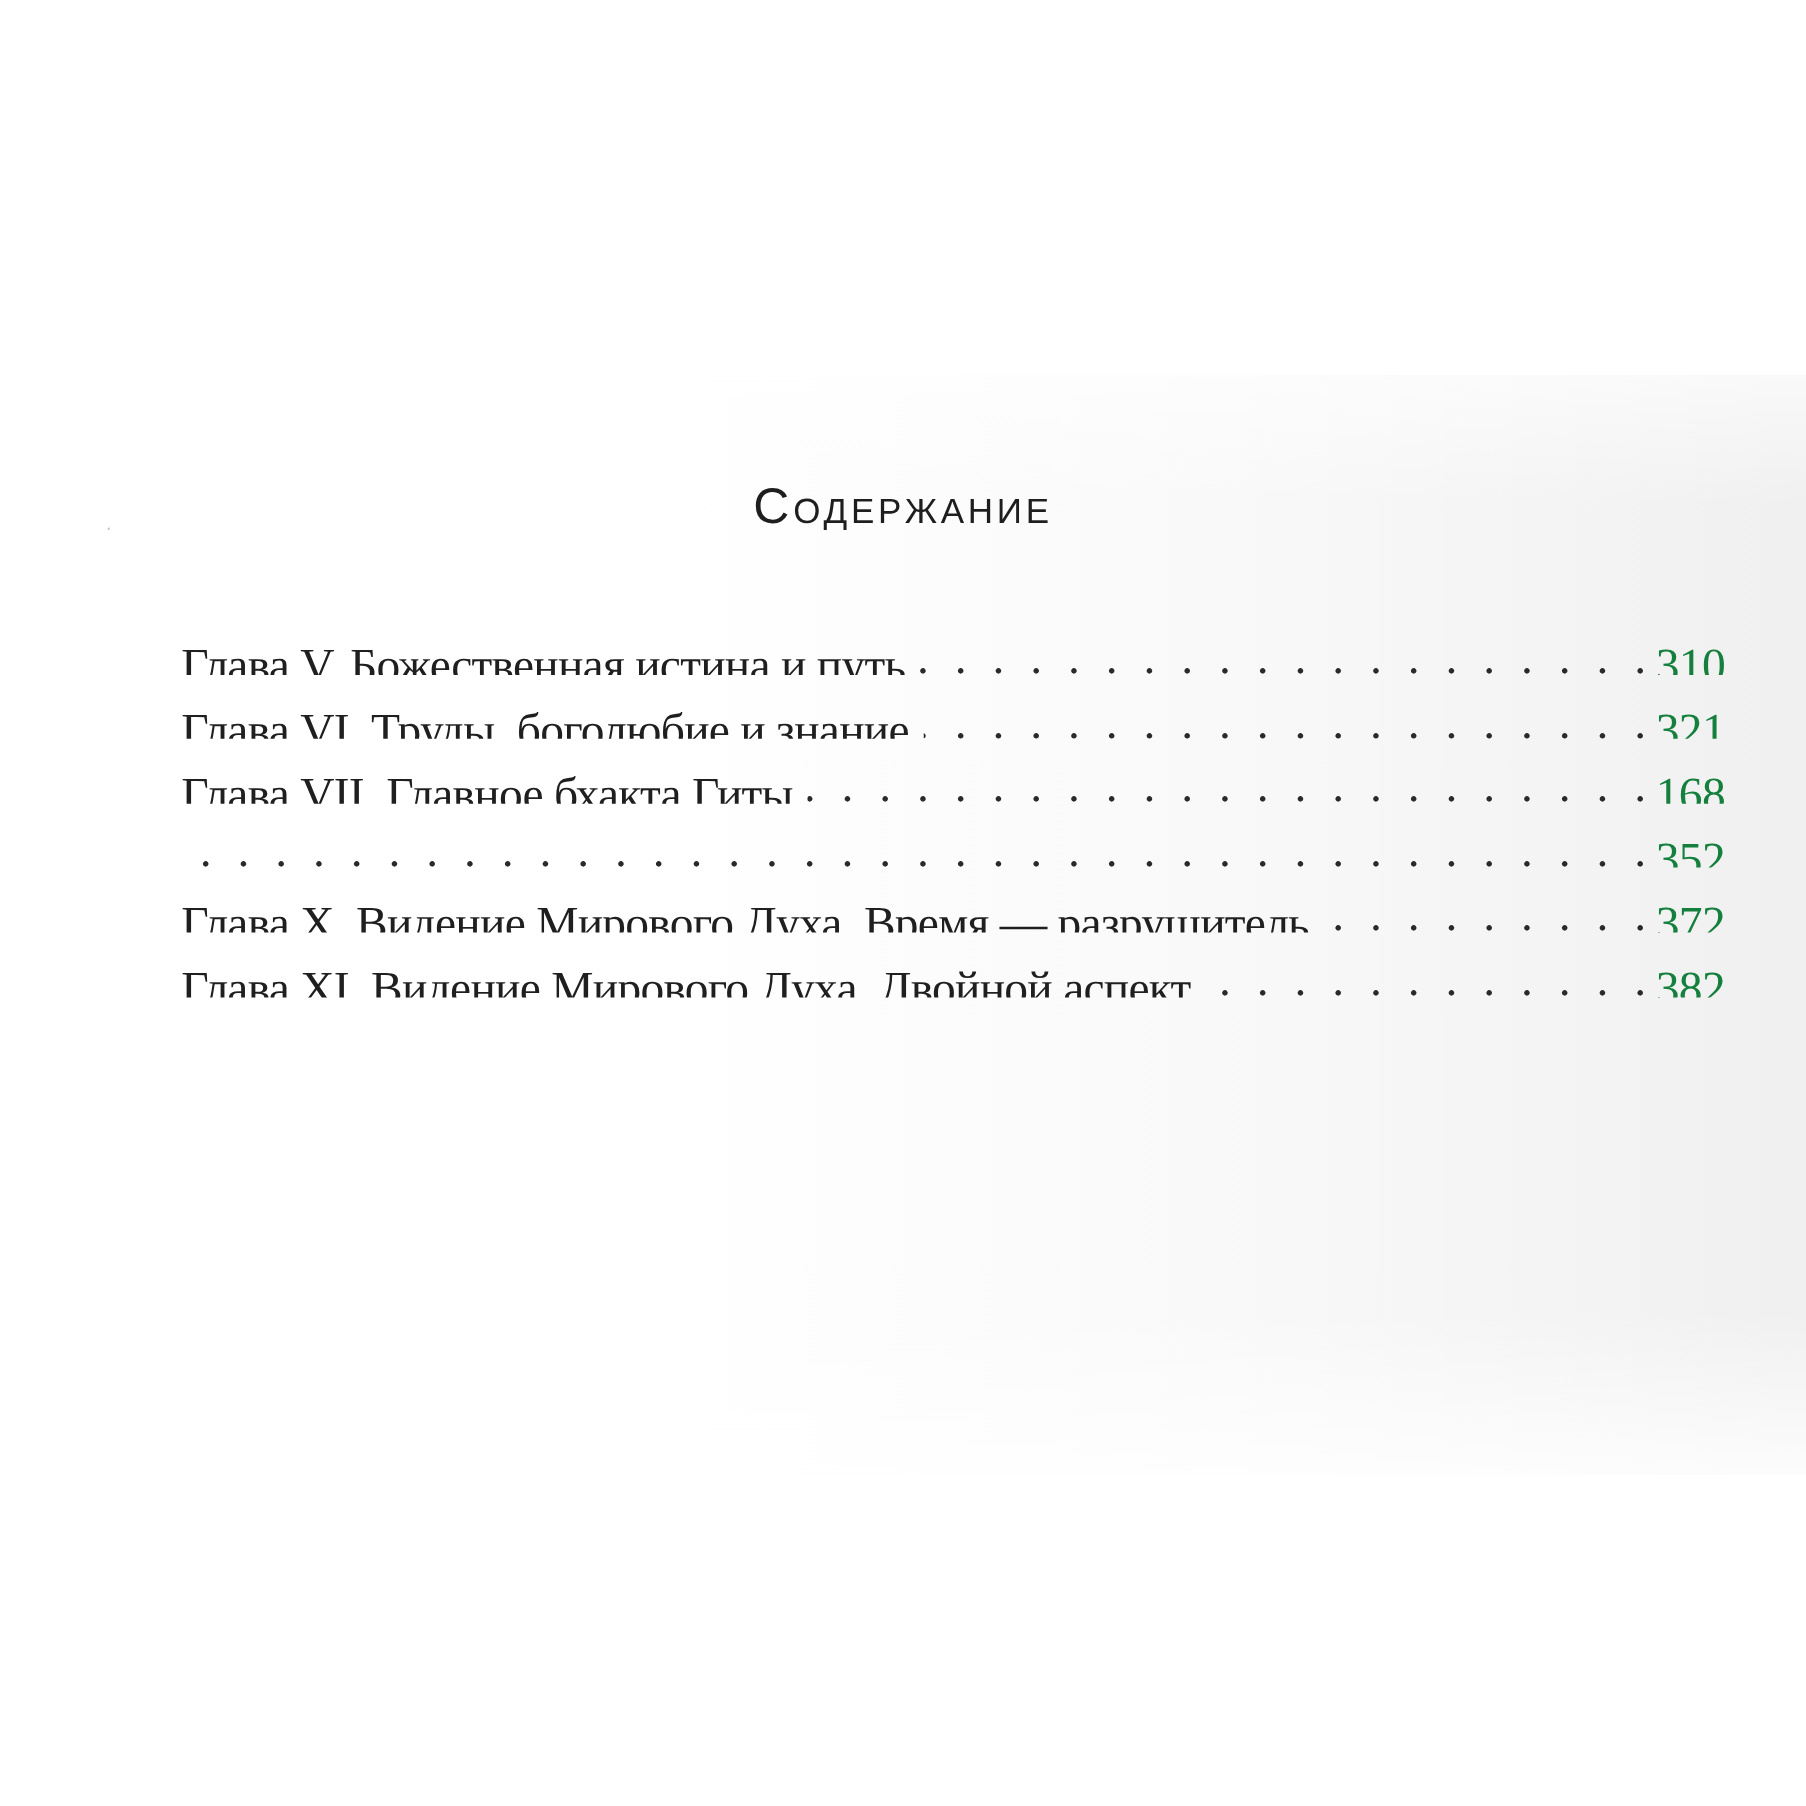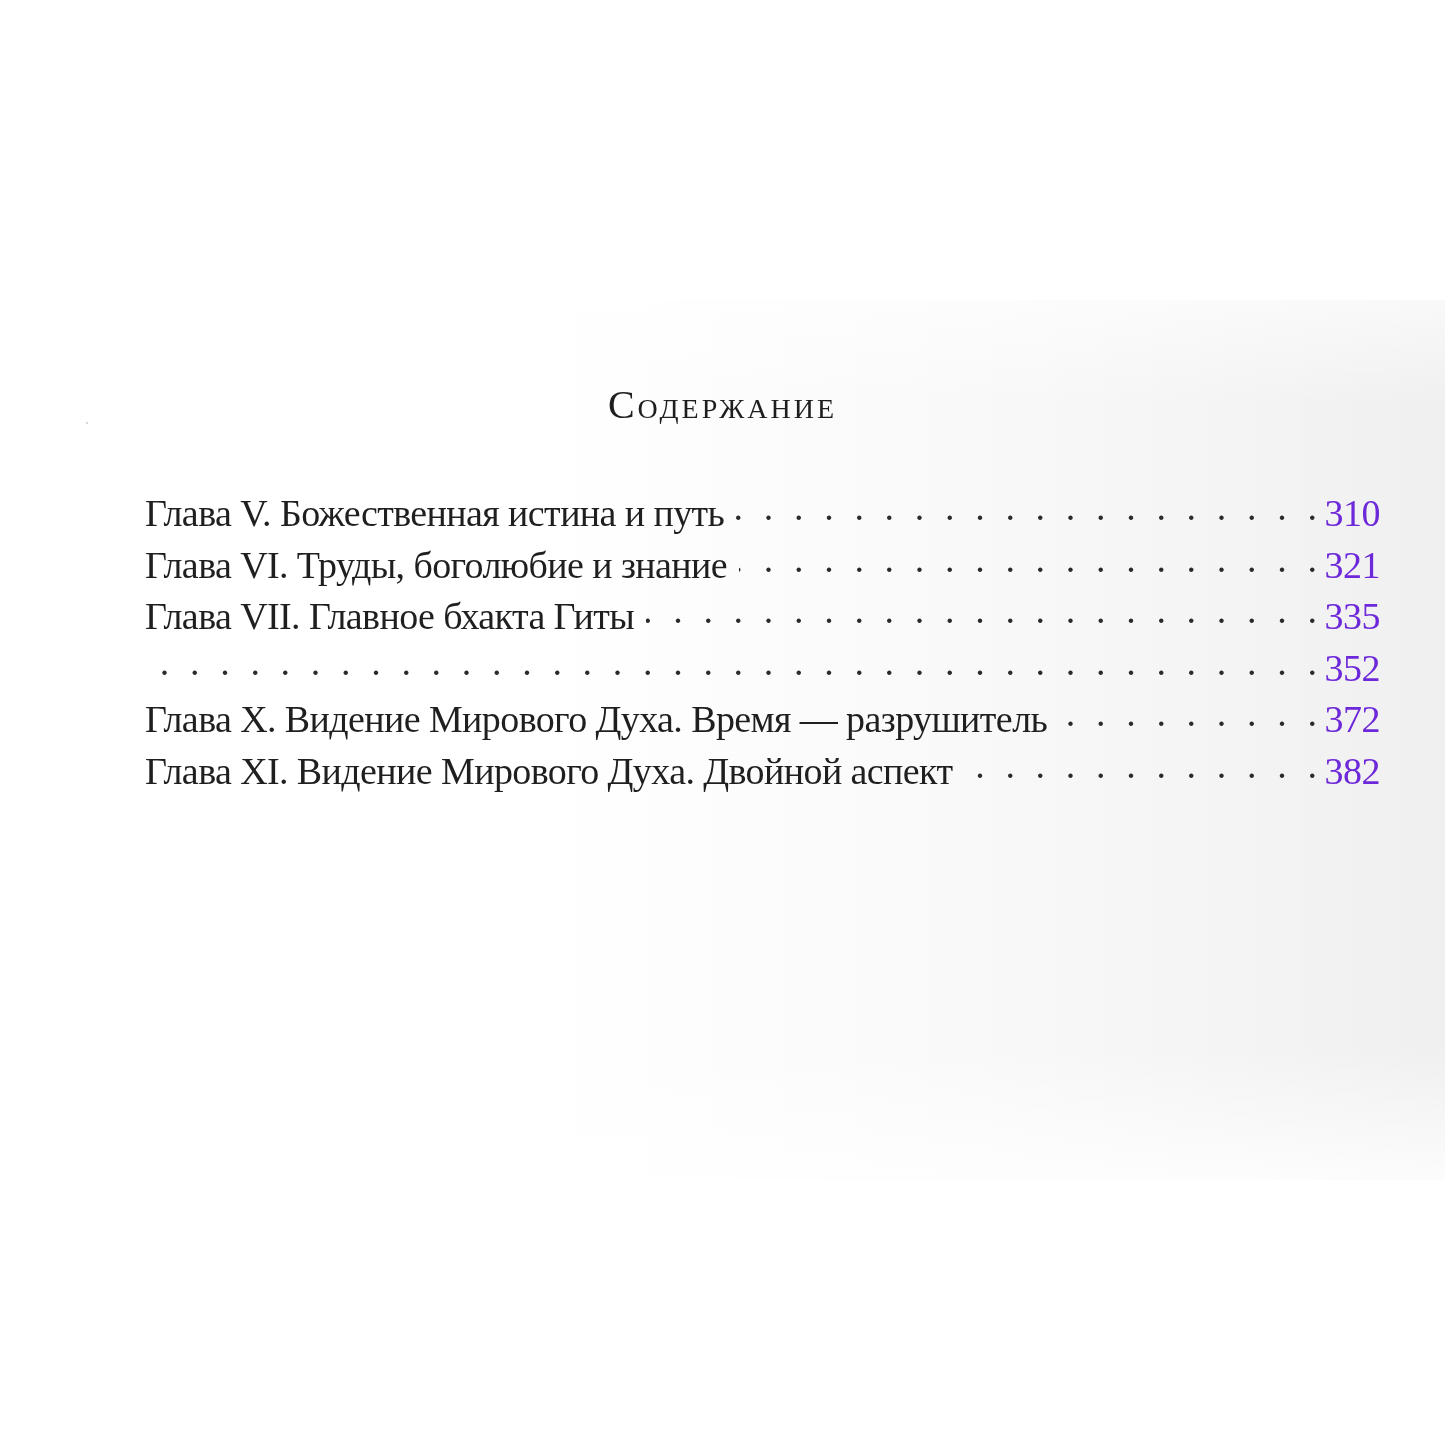--- a/index.html
+++ b/index.html
@@ -44,21 +44,21 @@
     .title {
       position: absolute;
       left: 0;
       width: 1445px;
       top: 385px;
       text-align: center;
       font-size: 40px;
       font-variant: small-caps;
       letter-spacing: 3px;
       color: #1e1e1e;
-      font-family: Liberation Serif, serif;
+      font-family: Liberation Sans, sans-serif;
       line-height: 1;
     }
     .toc {
       position: absolute;
       left: 145px;
       top: 488px;
       width: 1235px;
       margin: 0;
       padding: 0;
       list-style: none;
@@ -94,21 +94,22 @@
       bottom: 0;
       white-space: nowrap;
       letter-spacing: 5.6px;
       font-size: 38px;
       line-height: 1;
       color: #2a2a2a;
     }
     .toc-page {
       flex: 0 0 auto;
       letter-spacing: -0.5px;
-      color: #6d28d9;
+      color: #15803d;
+      margin-top: 20px;
     }
   </style>
 </head>
 <body>
 
 <div class="bleed">
   <div class="bleed-top"></div>
 </div>
 <div class="stray-dot"></div>
 
@@ -121,21 +122,21 @@
     <span class="toc-page">310</span>
   </li>
   <li class="toc-row">
     <span class="toc-title"><span>Глава VI.</span> <span>Труды, боголюбие и знание</span></span>
     <span class="toc-leader"></span>
     <span class="toc-page">321</span>
   </li>
   <li class="toc-row">
     <span class="toc-title"><span>Глава VII.</span> <span>Главное бхакта Гиты</span></span>
     <span class="toc-leader"></span>
-    <span class="toc-page">335</span>
+    <span class="toc-page">168</span>
   </li>
   <li class="toc-row">
     <span class="toc-leader"></span>
     <span class="toc-page">352</span>
   </li>
   <li class="toc-row">
     <span class="toc-title"><span>Глава X.</span> <span>Видение Мирового Духа. Время — разрушитель</span></span>
     <span class="toc-leader"></span>
     <span class="toc-page">372</span>
   </li>

